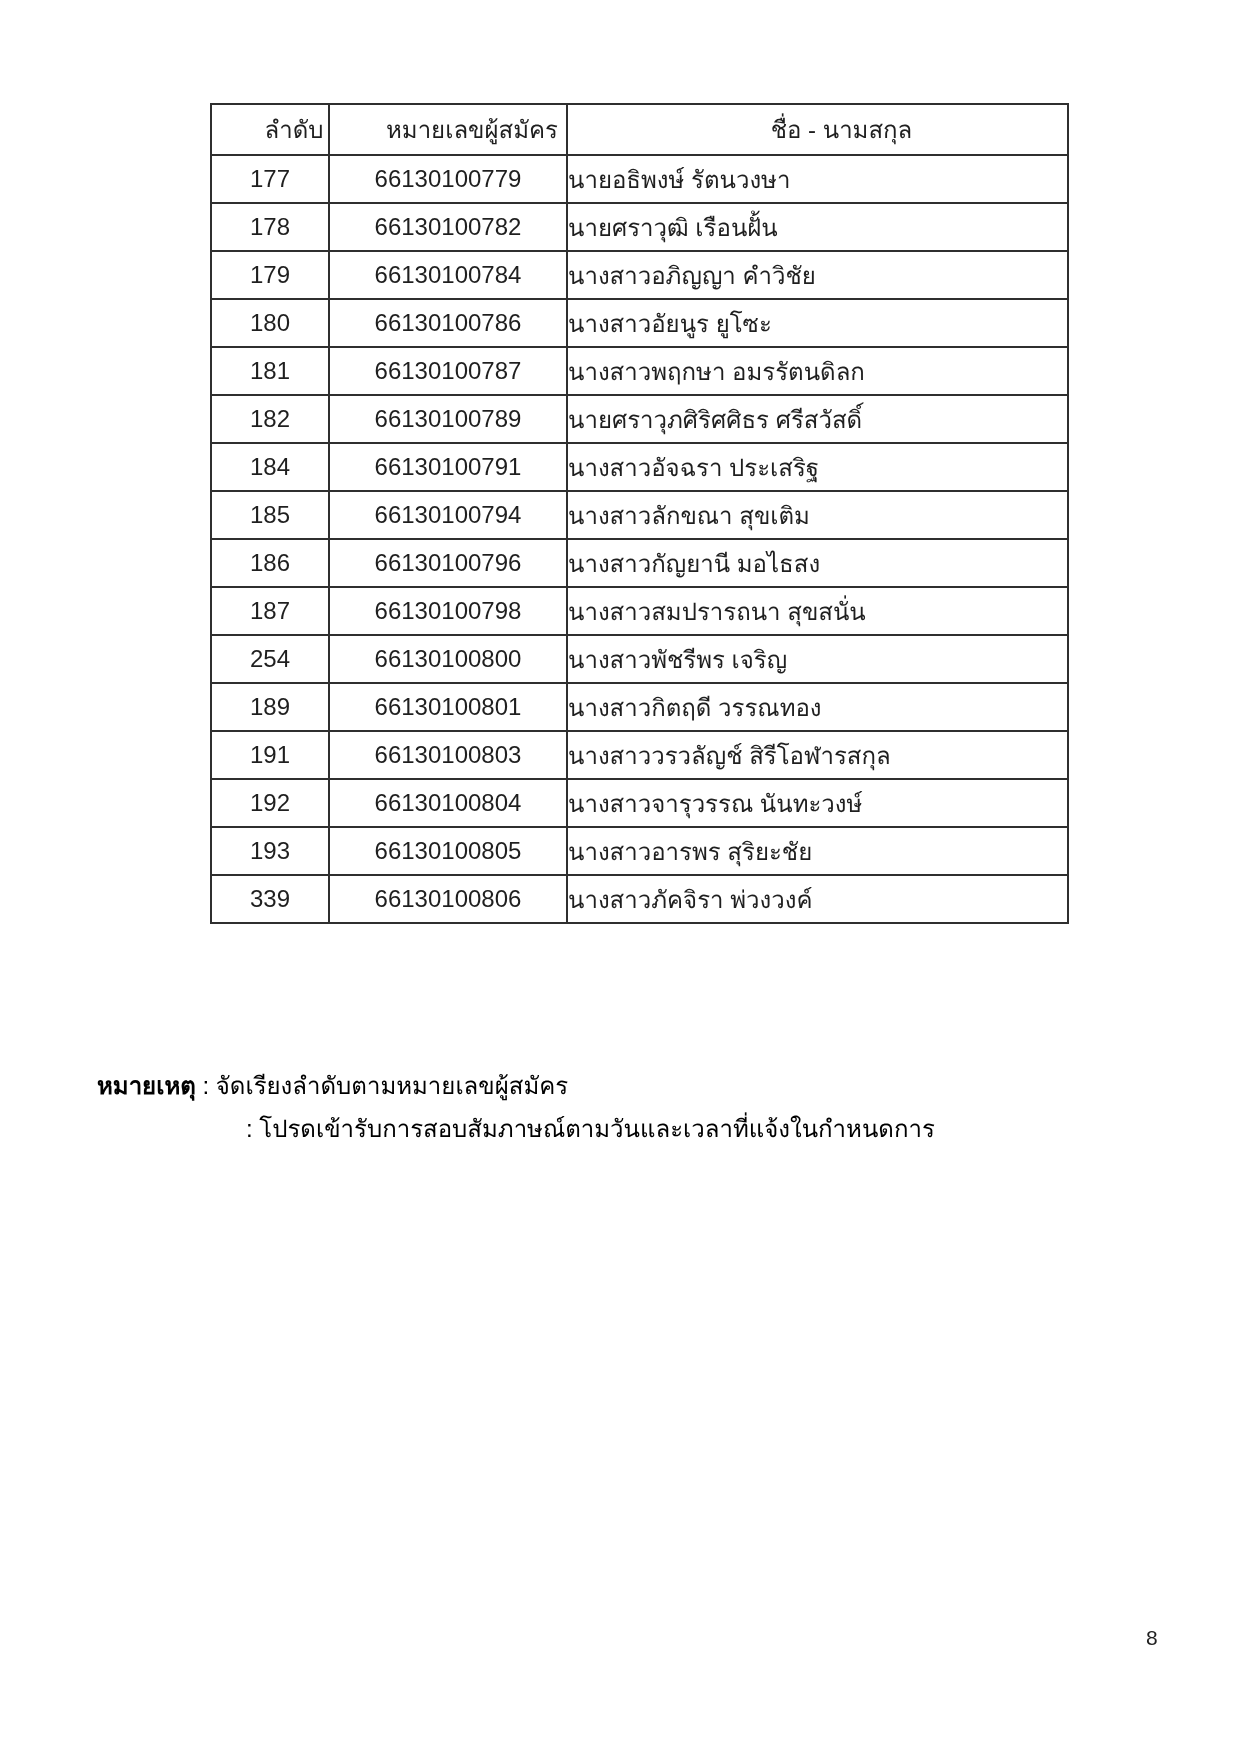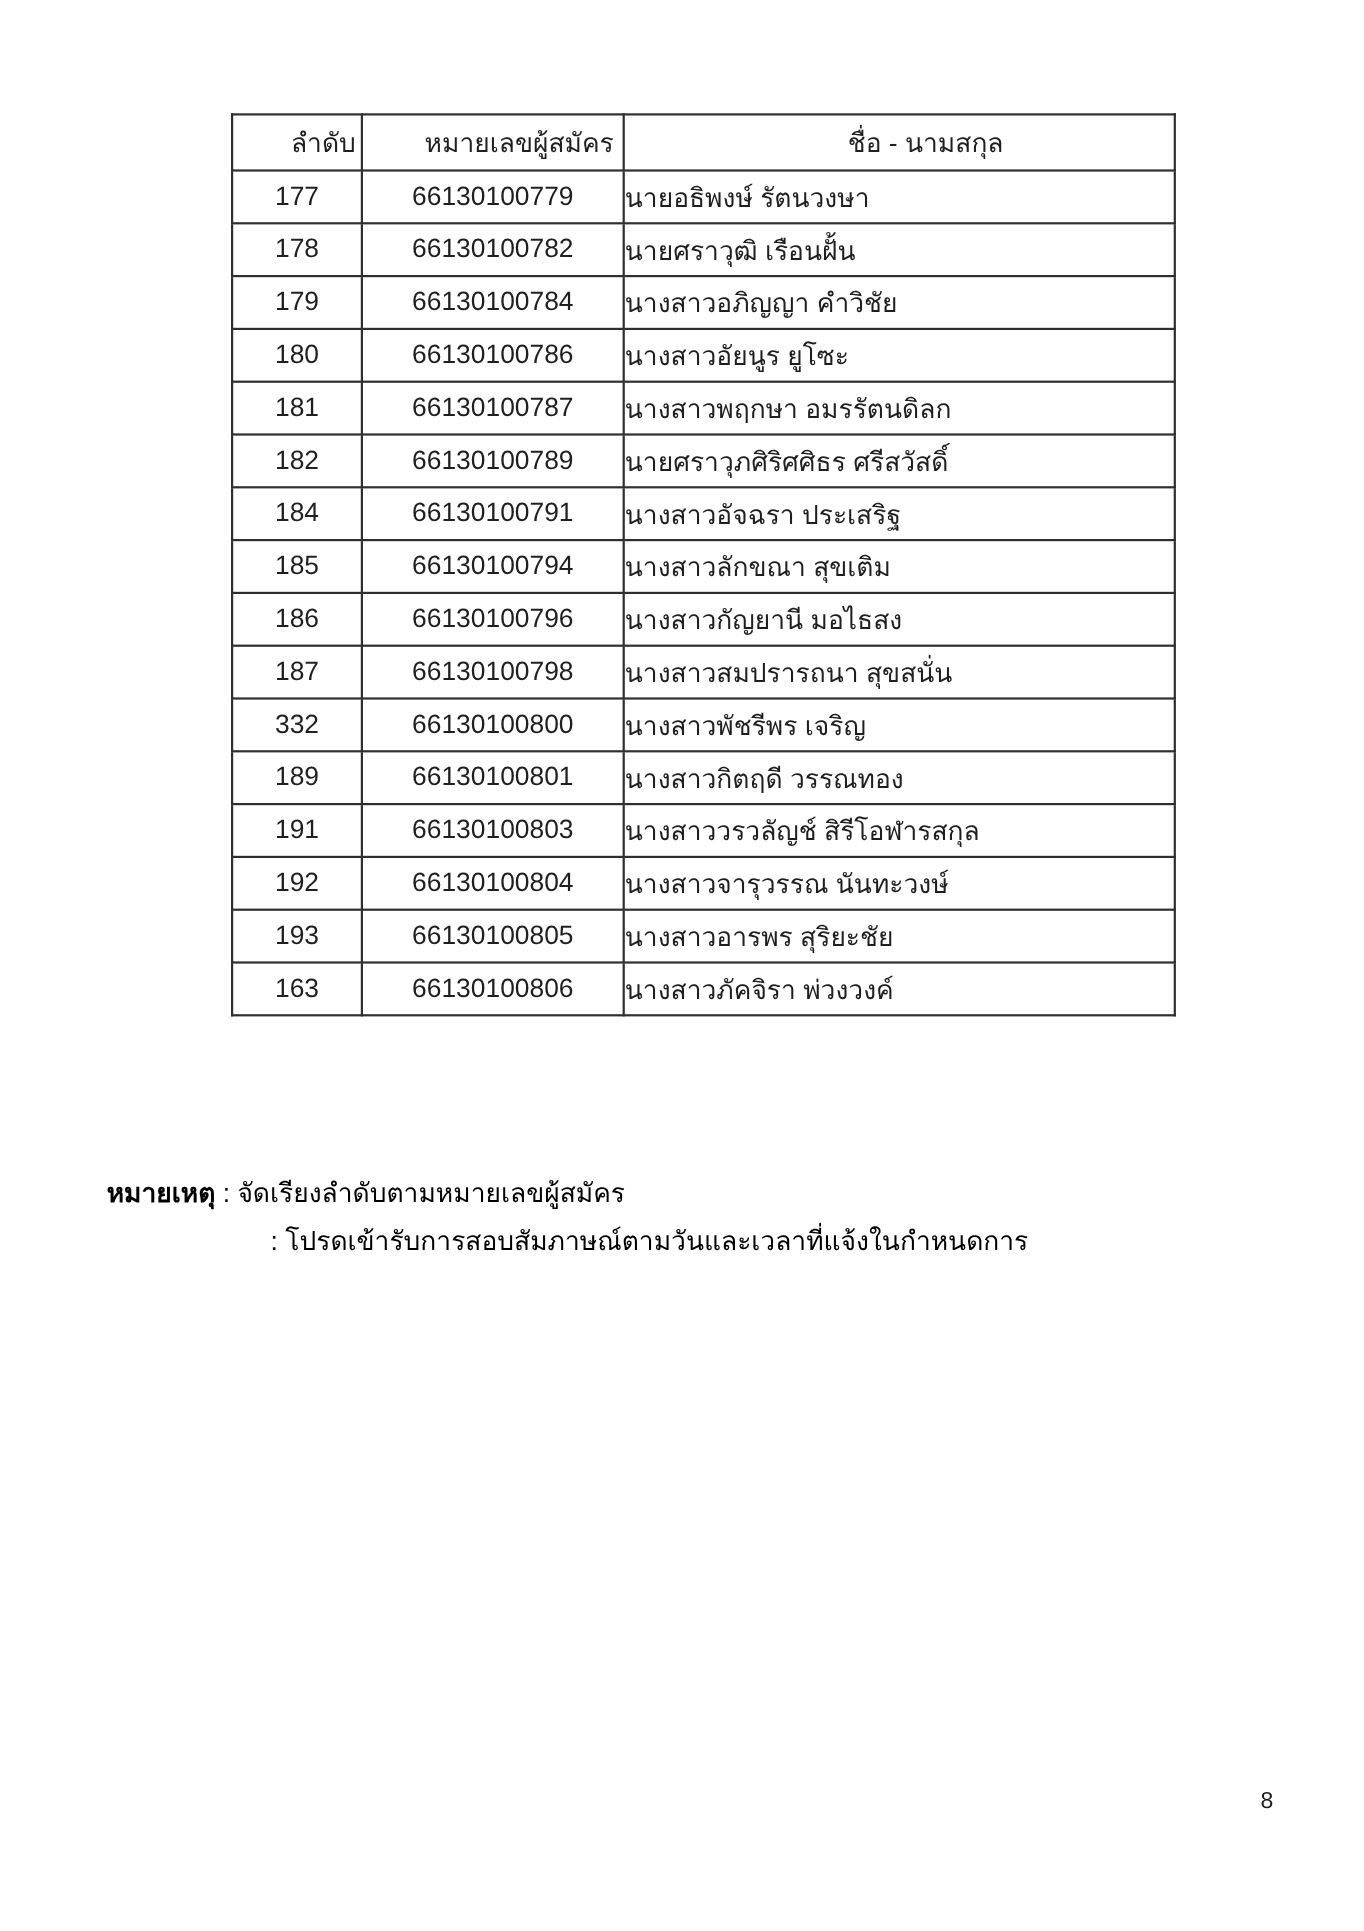--- a/index.html
+++ b/index.html
@@ -123,21 +123,21 @@
           <td class="c-num">186</td>
           <td class="c-num">66130100796</td>
           <td class="c-name">นางสาวกัญยานี มอไธสง</td>
         </tr>
         <tr>
           <td class="c-num">187</td>
           <td class="c-num">66130100798</td>
           <td class="c-name">นางสาวสมปรารถนา สุขสนั่น</td>
         </tr>
         <tr>
-          <td class="c-num">332</td>
+          <td class="c-num">254</td>
           <td class="c-num">66130100800</td>
           <td class="c-name">นางสาวพัชรีพร เจริญ</td>
         </tr>
         <tr>
           <td class="c-num">189</td>
           <td class="c-num">66130100801</td>
           <td class="c-name">นางสาวกิตฤดี วรรณทอง</td>
         </tr>
         <tr>
           <td class="c-num">191</td>
@@ -148,21 +148,21 @@
           <td class="c-num">192</td>
           <td class="c-num">66130100804</td>
           <td class="c-name">นางสาวจารุวรรณ นันทะวงษ์</td>
         </tr>
         <tr>
           <td class="c-num">193</td>
           <td class="c-num">66130100805</td>
           <td class="c-name">นางสาวอารพร สุริยะชัย</td>
         </tr>
         <tr>
-          <td class="c-num">163</td>
+          <td class="c-num">339</td>
           <td class="c-num">66130100806</td>
           <td class="c-name">นางสาวภัคจิรา พ่วงวงค์</td>
         </tr>
       </tbody>
   </table>
 
   <div class="note">
     <div>
       <span class="note-label">หมายเหตุ</span>
       <span>: จัดเรียงลำดับตามหมายเลขผู้สมัคร</span>

